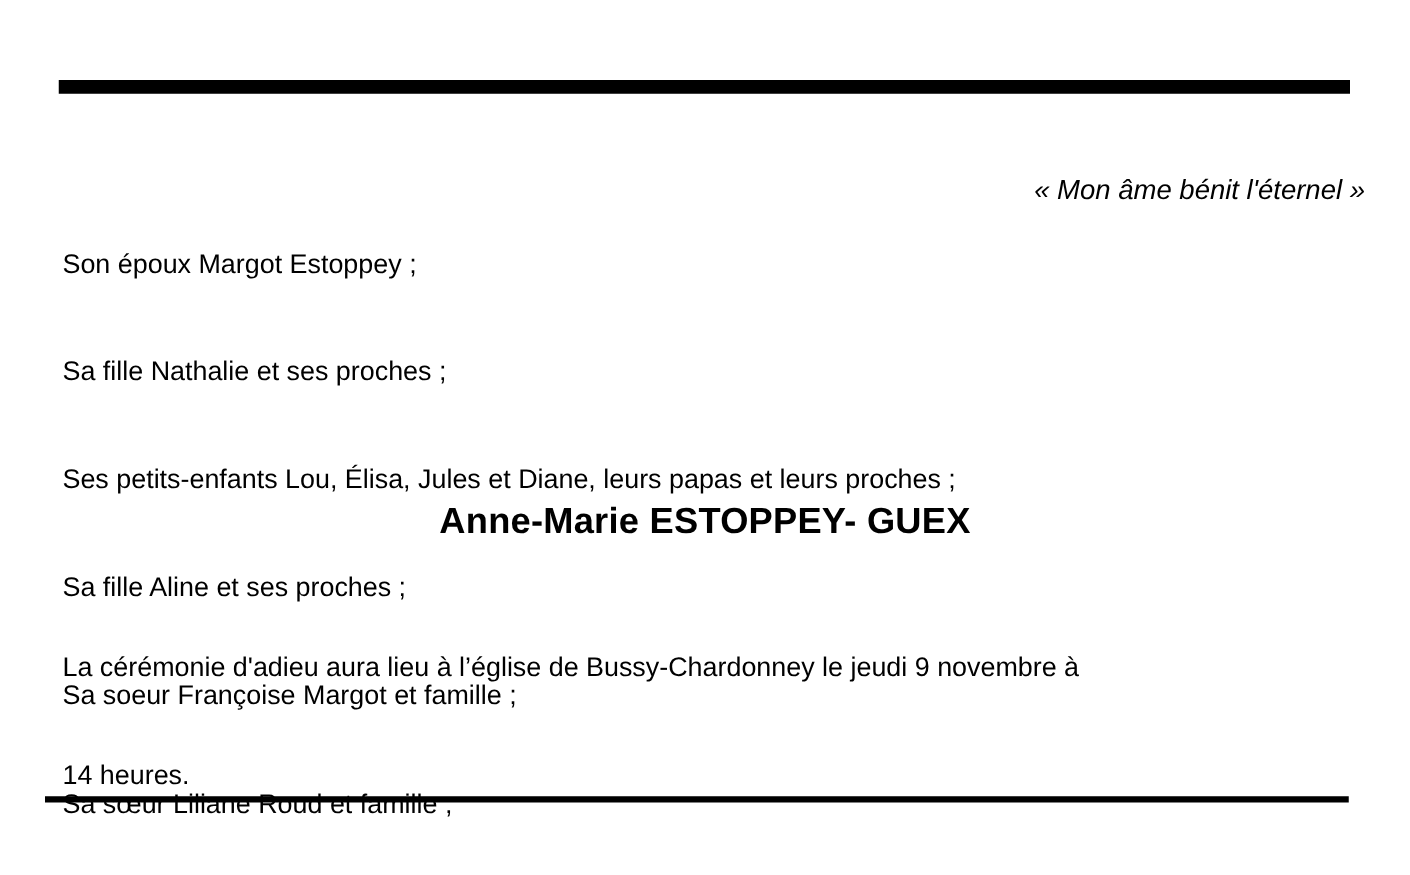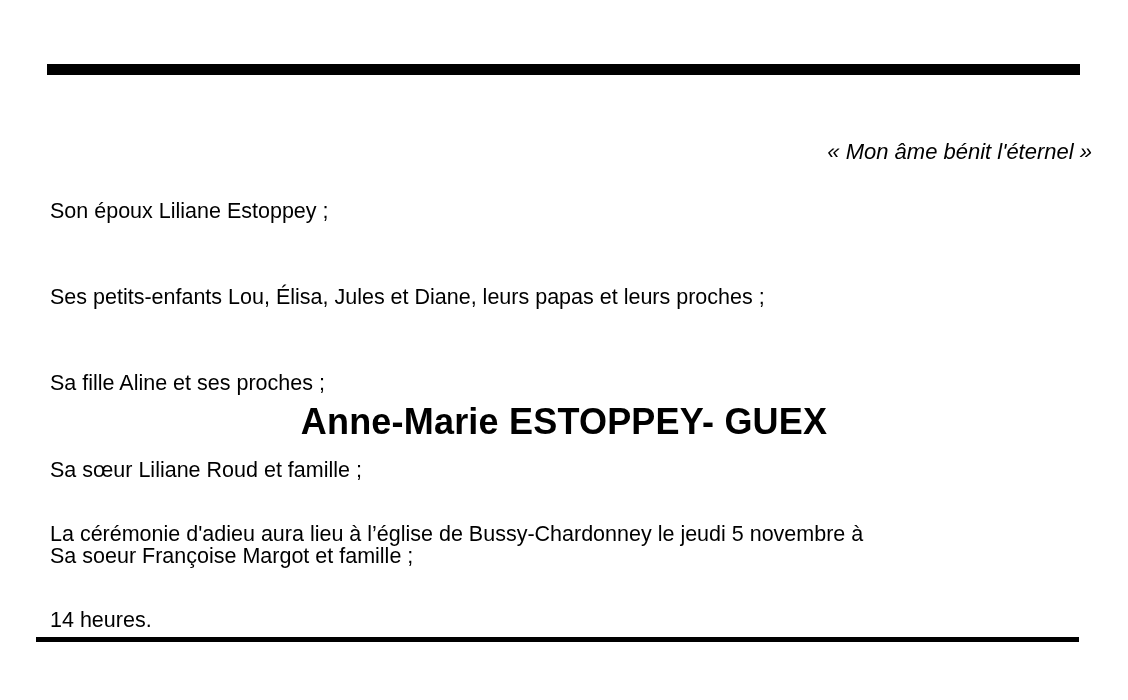--- a/index.html
+++ b/index.html
@@ -48,51 +48,52 @@
     font-size: 21.5px;
     line-height: 28.8px;
     white-space: pre-wrap;
   }
   .deceased-name {
     position: absolute;
     left: 0; top: 401px;
     width: 1128px;
     margin: 0;
     text-align: center;
-    font-size: 36px;
+    font-size: 29px;
     font-weight: bold;
     letter-spacing: 0.2px;
   }
   .b { font-weight: normal; }
 </style>
 </head>
 <body>
 
 <div class="page">
 
   <div class="top-rule"></div>
 
   <div class="epigraph">
     <div>« Mon âme bénit l'éternel »</div>
   </div>
 
   <div class="family-block">
-    <div><span>Son époux Liliane </span><span class="b">Estoppey</span><span> ;</span></div>
+    <div><span>Son époux Margot </span><span class="b">Estoppey</span><span> ;</span></div>
+    <div><span>Sa fille Nathalie et ses proches ;</span></div>
     <div><span>Ses petits-enfants Lou, Élisa, Jules et Diane, leurs papas et leurs proches ;</span></div>
     <div><span>Sa fille Aline et ses proches ;</span></div>
+    <div><span>Sa soeur Françoise </span><span class="b">Margot</span><span> et famille ;</span></div>
     <div><span>Sa sœur Liliane </span><span class="b">Roud</span><span> et famille ;</span></div>
-    <div><span>Sa soeur Françoise </span><span class="b">Margot</span><span> et famille ;</span></div>
     
     
   </div>
 
   <h1 class="deceased-name">Anne-Marie ESTOPPEY- GUEX</h1>
 
   <div class="details-block">
-    <div><span>La cérémonie d'adieu aura lieu à l’église de Bussy-Chardonney le jeudi 5 novembre à</span></div>
+    <div><span>La cérémonie d'adieu aura lieu à l’église de Bussy-Chardonney le jeudi 9 novembre à</span></div>
     <div><span>14 heures.</span></div>
     
     
     
   </div>
 
   <div class="bottom-rule"></div>
 
 </div>
 

